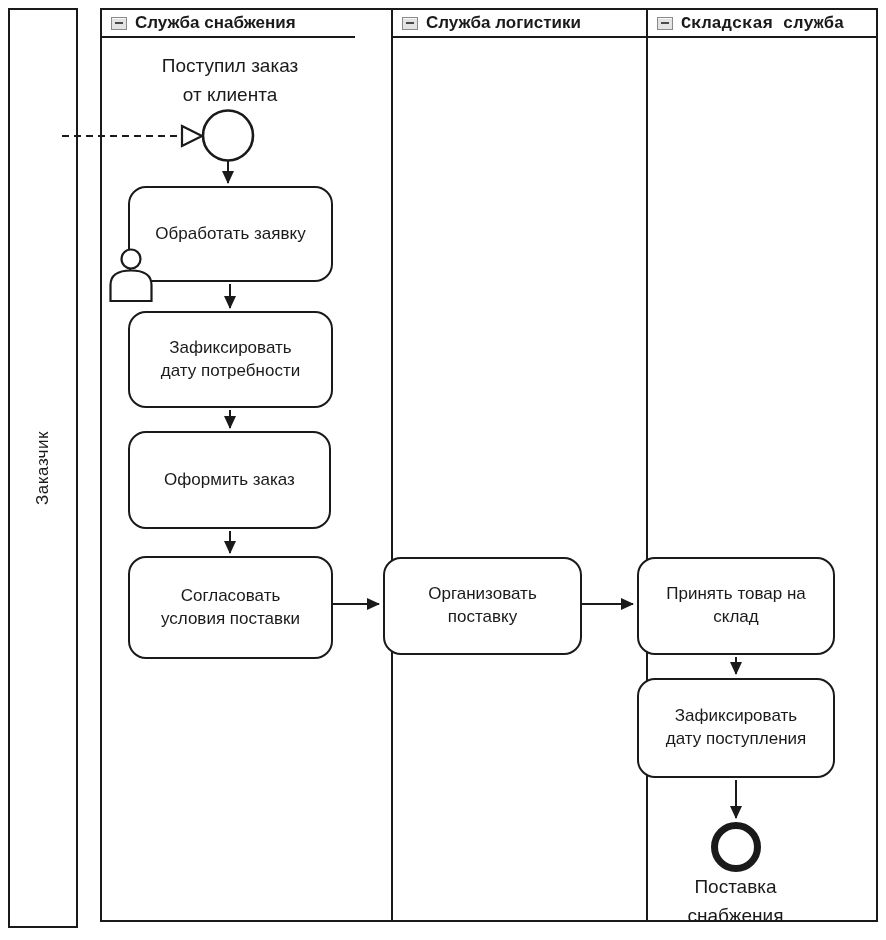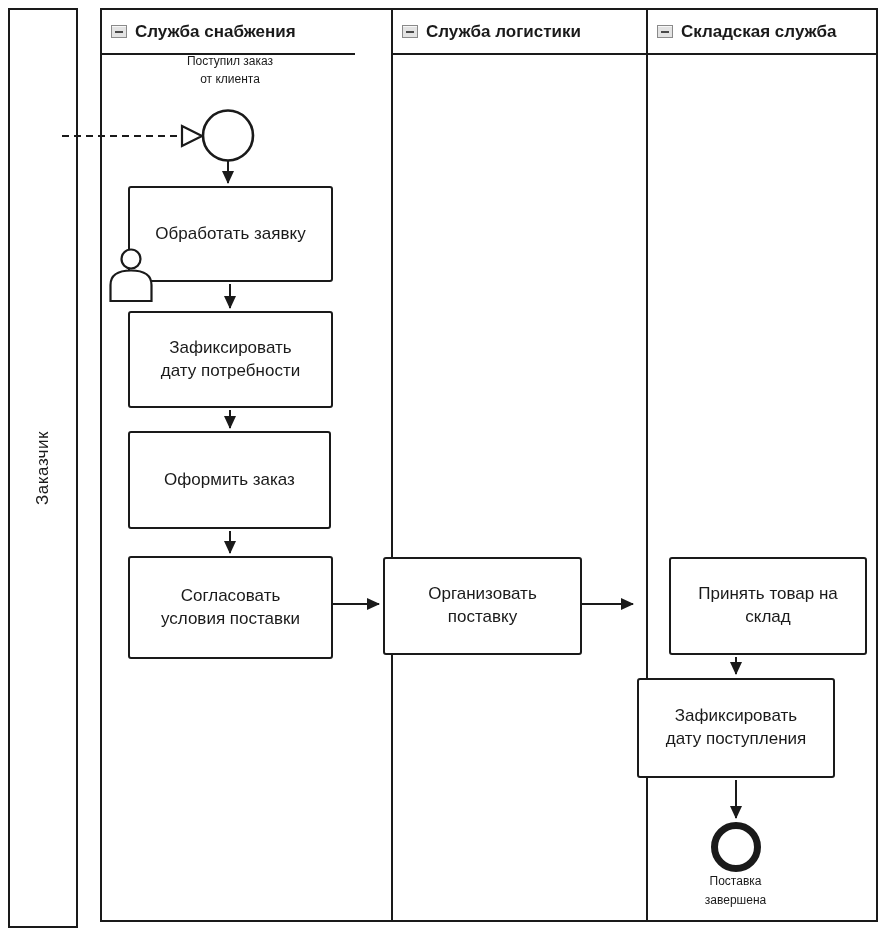--- a/index.html
+++ b/index.html
@@ -36,23 +36,23 @@
     position: absolute;
     left: 100px; top: 8px;
     width: 778px; height: 914px;
     border: 2px solid #1a1a1a;
     background: #ffffff;
     display: flex;
   }
   .lane { height: 100%; display: flex; flex-direction: column; }
   .lane-1 { width: 253px; }
   .lane-2 { width: 255px; border-left: 2px solid #1a1a1a; margin-left: 36px; }
-  .lane-3 { flex: 1; border-left: 2px solid #1a1a1a; }
+  .lane-3 { flex: 1; border-left: 2px solid #1a1a1a; font-family: Liberation Mono, monospace; }
   .lane-header {
-    height: 45px;
+    height: 28px;
     border-bottom: 2px solid #1a1a1a;
     display: flex;
     align-items: center;
     gap: 8px;
     padding: 0 0 0 9px;
   }
   .collapse-box {
     width: 16px; height: 13px;
     background: #e3e3e3;
     border: 1px solid #8a8a8a;
@@ -61,44 +61,44 @@
     flex: none;
   }
   .collapse-box .minus { width: 8px; height: 2px; background: #4a4a4a; }
   .lane-title { font-size: 17px; font-weight: bold; white-space: nowrap; }
   .lane-body { flex: 1; }
 
   
   .task {
     position: absolute;
     border: 2px solid #1a1a1a;
-    border-radius: 3px;
+    border-radius: 18px;
     background: #ffffff;
     display: flex;
     align-items: center;
     justify-content: center;
     text-align: center;
     font-size: 17px;
     line-height: 1.35;
     white-space: pre-line;
     padding: 4px 24px;
   }
   .task-1 { left: 128px; top: 186px; width: 205px; height: 96px; }
   .task-2 { left: 128px; top: 311px; width: 205px; height: 97px; }
   .task-3 { left: 128px; top: 431px; width: 203px; height: 98px; }
   .task-4 { left: 128px; top: 556px; width: 205px; height: 103px; }
   .task-5 { left: 383px; top: 557px; width: 199px; height: 98px; }
-  .task-6 { left: 669px; top: 557px; width: 198px; height: 98px; }
+  .task-6 { left: 637px; top: 557px; width: 198px; height: 98px; }
   .task-7 { left: 637px; top: 678px; width: 198px; height: 100px; }
 
   
   .event-label {
     position: absolute;
     text-align: center;
-    font-size: 12px;
+    font-size: 19px;
     line-height: 1.5;
     white-space: pre-line;
   }
   .start-event-label { left: 130px; top: 52px; width: 200px; }
   .end-event-label   { left: 633px; top: 872px; width: 205px; line-height: 1.55; }
 
   
   svg.overlay {
     position: absolute;
     left: 0; top: 0;
@@ -141,21 +141,21 @@
           </span>
         <span class="lane-title">Складская служба</span>
       </div>
       <div class="lane-body"></div>
     </div>
   </div>
 
   <div class="event-label start-event-label">Поступил заказ
 от клиента</div>
   <div class="event-label end-event-label">Поставка
-завершена</div>
+снабжения</div>
 
   <div class="task task-1">Обработать заявку</div>
   <div class="task task-2">Зафиксировать
 дату потребности</div>
   <div class="task task-3">Оформить заказ</div>
   <div class="task task-4">Согласовать
 условия поставки</div>
   <div class="task task-5">Организовать
 поставку</div>
   <div class="task task-6">Принять товар на

